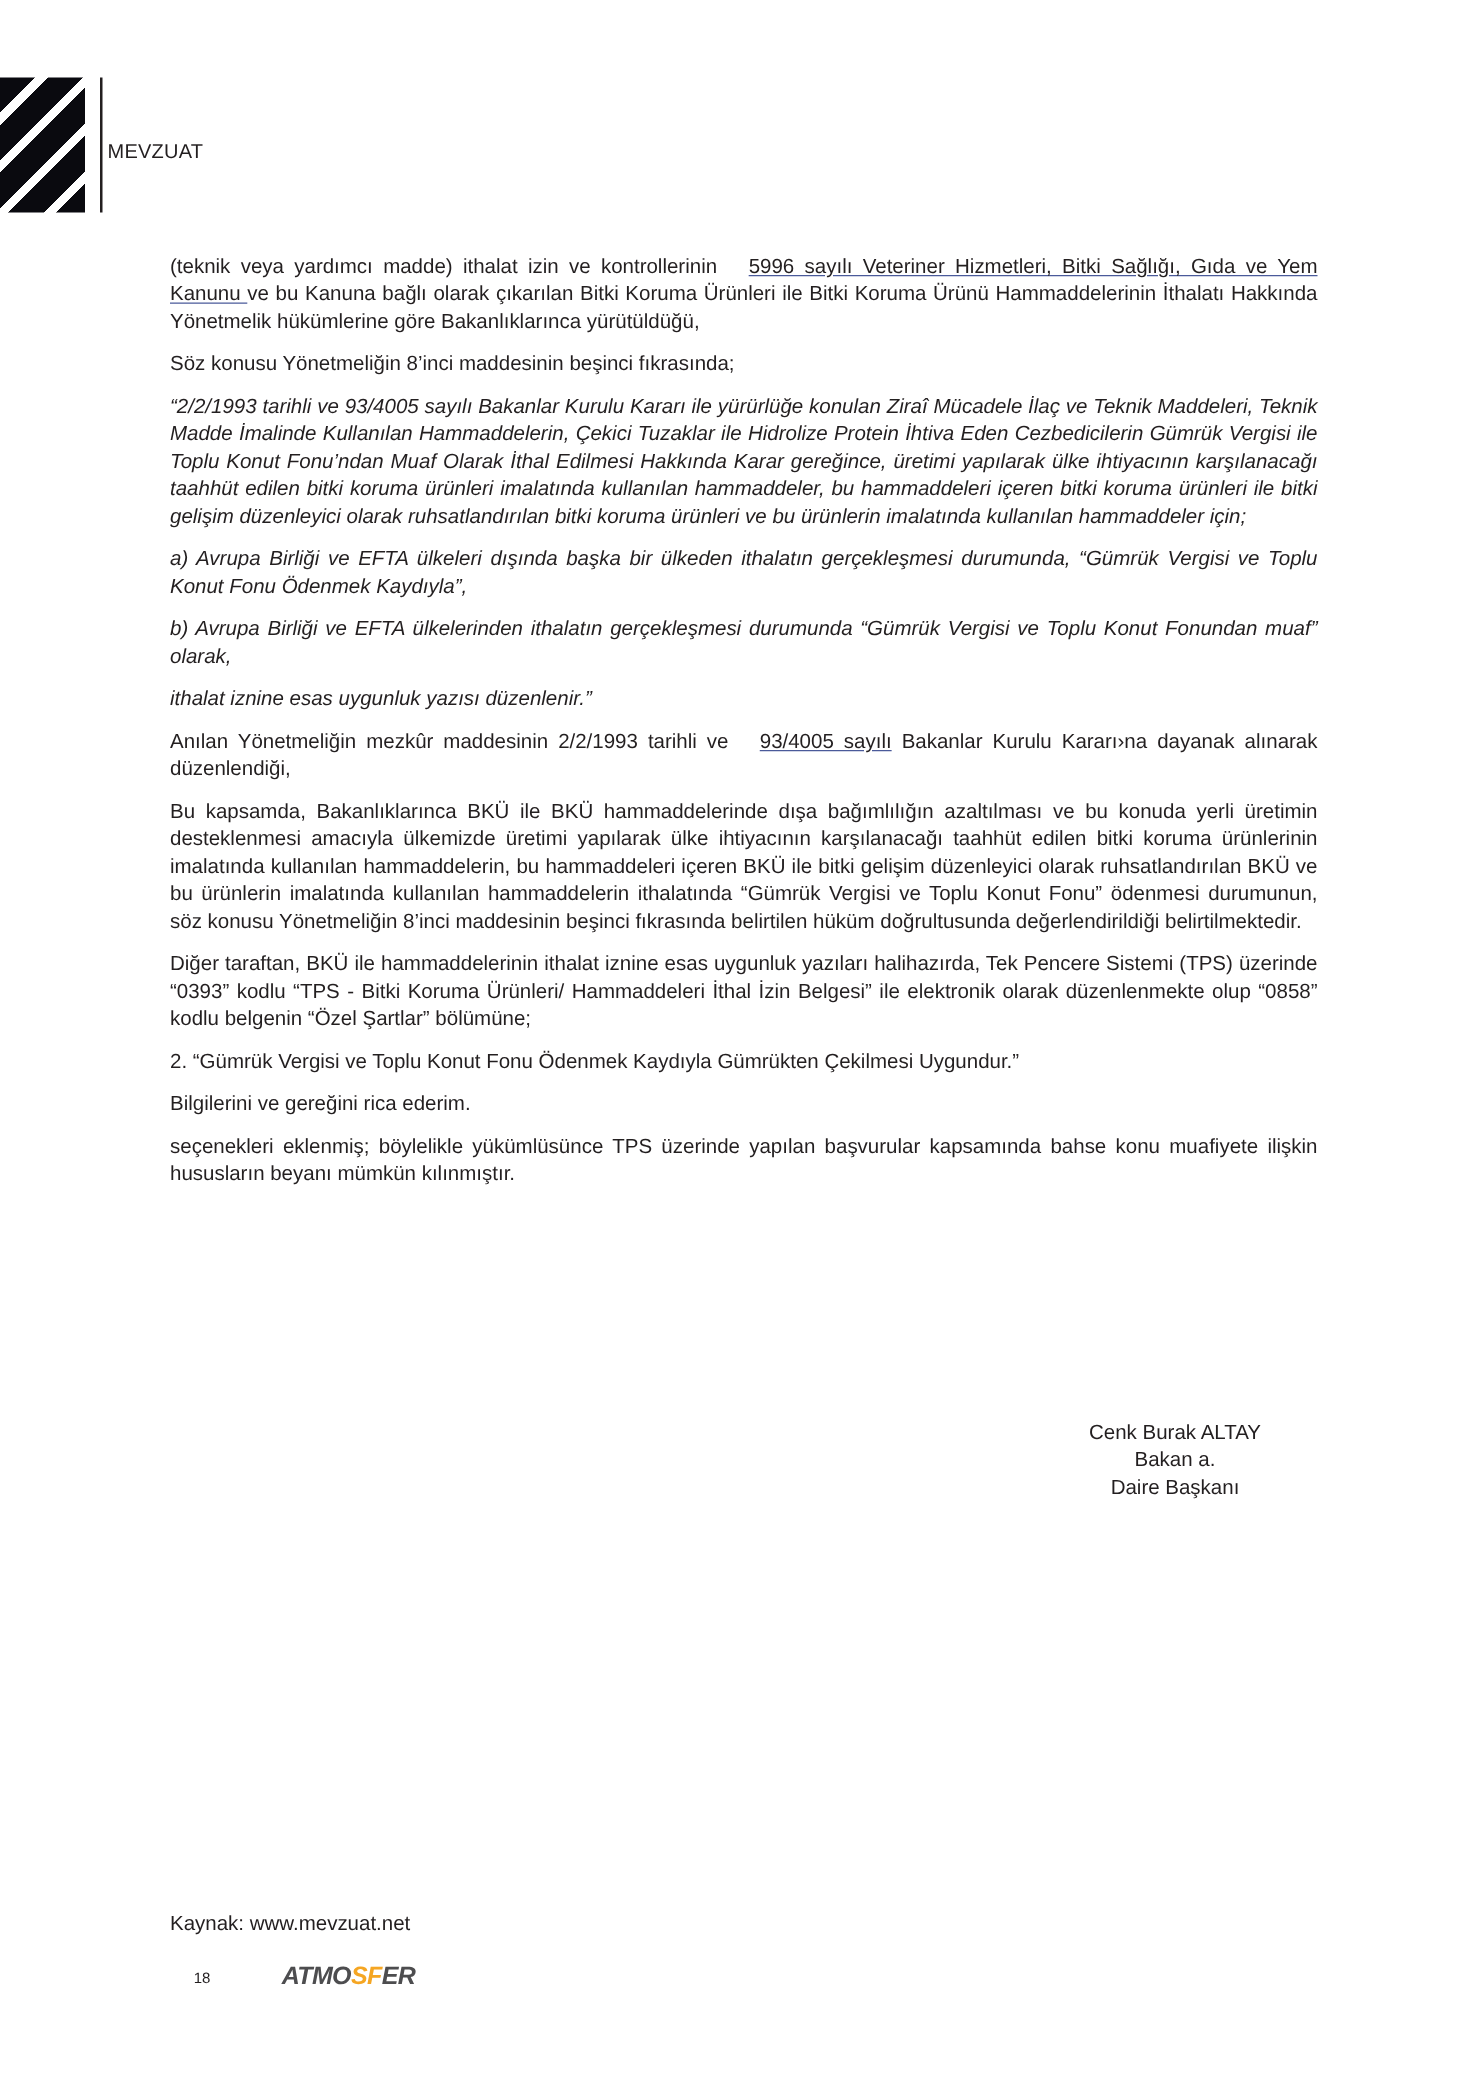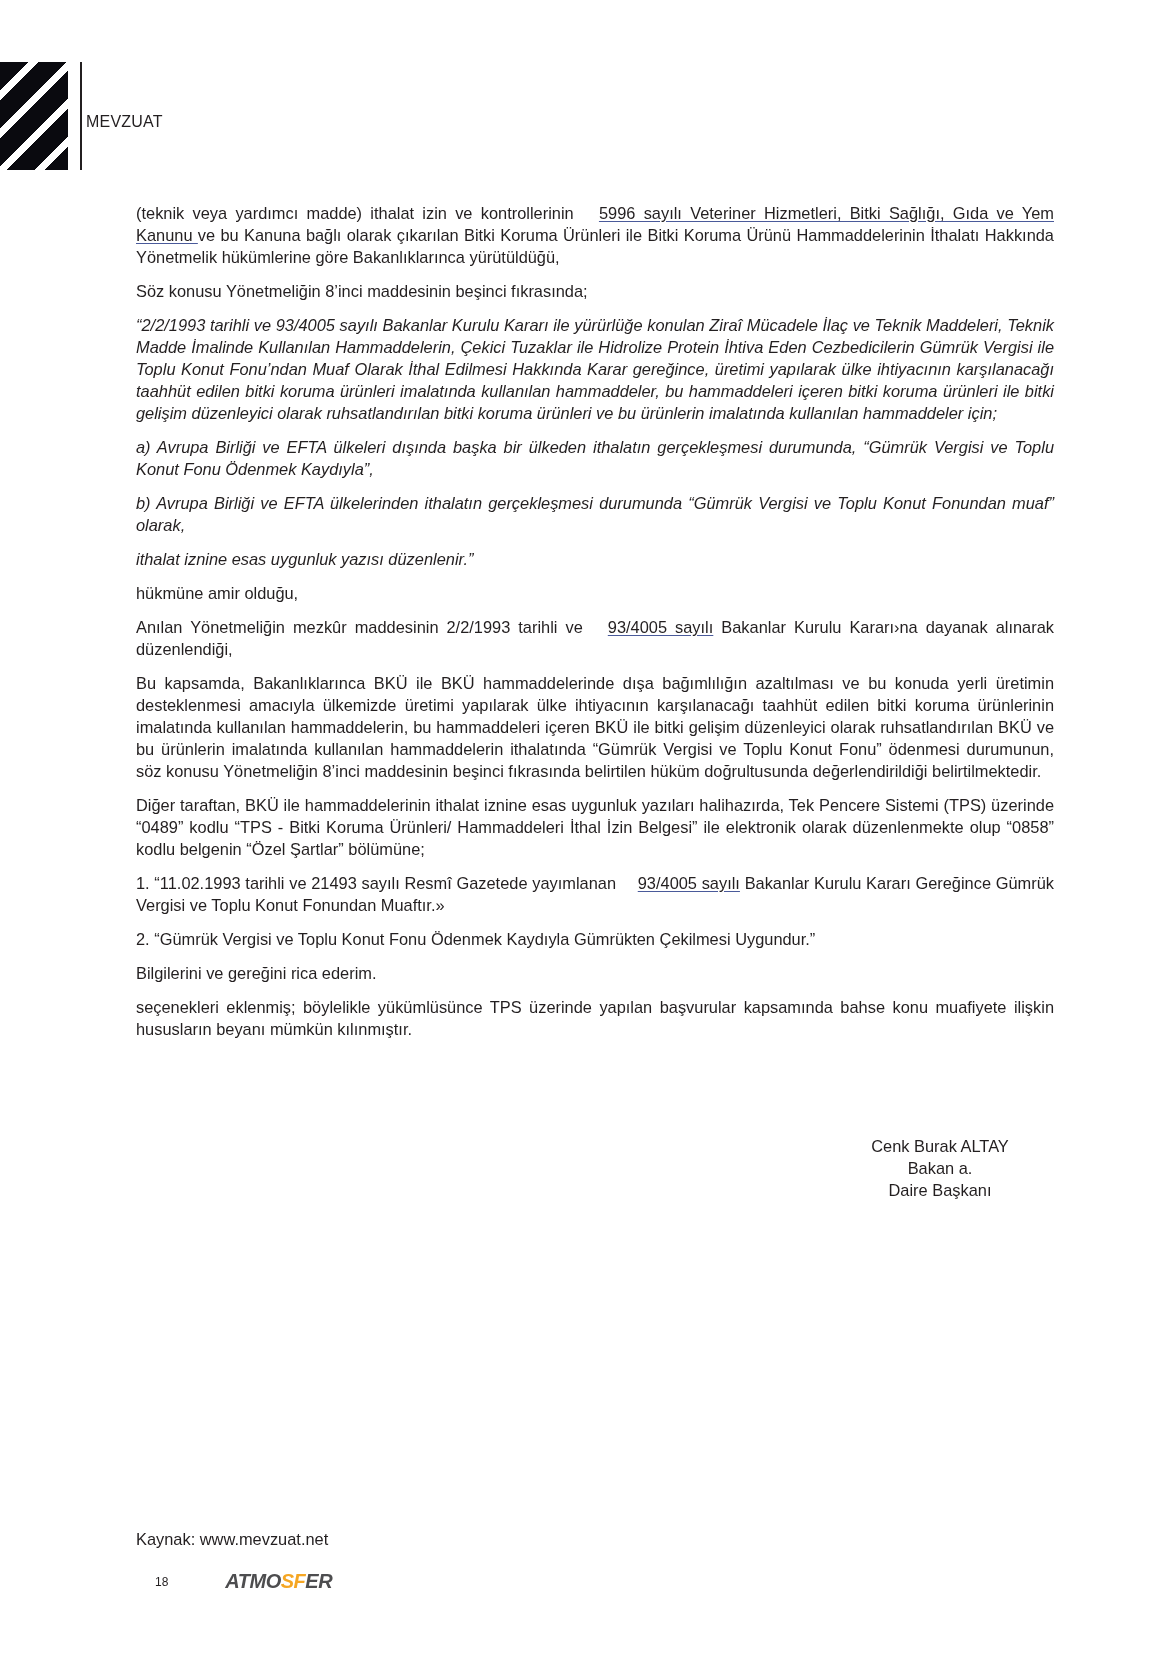--- a/index.html
+++ b/index.html
@@ -39,25 +39,23 @@
 <div class="vrule"></div>
 <div class="section-label">MEVZUAT</div>
 
 <div class="content">
   <p><span>(teknik veya yardımcı madde) ithalat izin ve kontrollerinin </span><a class="ulink">5996 sayılı Veteriner Hizmetleri, Bitki Sağlığı, Gıda ve Yem Kanunu </a><span>ve bu Kanuna bağlı olarak çıkarılan Bitki Koruma Ürünleri ile Bitki Koruma Ürünü Hammaddelerinin İthalatı Hakkında Yönetmelik hükümlerine göre Bakanlıklarınca yürütüldüğü,</span></p>
   <p>Söz konusu Yönetmeliğin 8’inci maddesinin beşinci fıkrasında;</p>
   <p class="it">“2/2/1993 tarihli ve 93/4005 sayılı Bakanlar Kurulu Kararı ile yürürlüğe konulan Ziraî Mücadele İlaç ve Teknik Maddeleri, Teknik Madde İmalinde Kullanılan Hammaddelerin, Çekici Tuzaklar ile Hidrolize Protein İhtiva Eden Cezbedicilerin Gümrük Vergisi ile Toplu Konut Fonu’ndan Muaf Olarak İthal Edilmesi Hakkında Karar gereğince, üretimi yapılarak ülke ihtiyacının karşılanacağı taahhüt edilen bitki koruma ürünleri imalatında kullanılan hammaddeler, bu hammaddeleri içeren bitki koruma ürünleri ile bitki gelişim düzenleyici olarak ruhsatlandırılan bitki koruma ürünleri ve bu ürünlerin imalatında kullanılan hammaddeler için;</p>
   <p class="it">a) Avrupa Birliği ve EFTA ülkeleri dışında başka bir ülkeden ithalatın gerçekleşmesi durumunda, “Gümrük Vergisi ve Toplu Konut Fonu Ödenmek Kaydıyla”,</p>
   <p class="it">b) Avrupa Birliği ve EFTA ülkelerinden ithalatın gerçekleşmesi durumunda “Gümrük Vergisi ve Toplu Konut Fonundan muaf” olarak,</p>
   <p class="it">ithalat iznine esas uygunluk yazısı düzenlenir.”</p>
-  <p>hükmüne amir olduğu,</p>
   <p><span>Anılan Yönetmeliğin mezkûr maddesinin 2/2/1993 tarihli ve </span><a class="ulink">93/4005 sayılı</a><span> Bakanlar Kurulu Kararı›na dayanak alınarak düzenlendiği,</span></p>
   <p>Bu kapsamda, Bakanlıklarınca BKÜ ile BKÜ hammaddelerinde dışa bağımlılığın azaltılması ve bu konuda yerli üretimin desteklenmesi amacıyla ülkemizde üretimi yapılarak ülke ihtiyacının karşılanacağı taahhüt edilen bitki koruma ürünlerinin imalatında kullanılan hammaddelerin, bu hammaddeleri içeren BKÜ ile bitki gelişim düzenleyici olarak ruhsatlandırılan BKÜ ve bu ürünlerin imalatında kullanılan hammaddelerin ithalatında “Gümrük Vergisi ve Toplu Konut Fonu” ödenmesi durumunun, söz konusu Yönetmeliğin 8’inci maddesinin beşinci fıkrasında belirtilen hüküm doğrultusunda değerlendirildiği belirtilmektedir.</p>
-  <p>Diğer taraftan, BKÜ ile hammaddelerinin ithalat iznine esas uygunluk yazıları halihazırda, Tek Pencere Sistemi (TPS) üzerinde “0489” kodlu “TPS - Bitki Koruma Ürünleri/ Hammaddeleri İthal İzin Belgesi” ile elektronik olarak düzenlenmekte olup “0858” kodlu belgenin “Özel Şartlar” bölümüne;</p>
-  <p><span>1. “11.02.1993 tarihli ve 21493 sayılı Resmî Gazetede yayımlanan </span><a class="ulink">93/4005 sayılı</a><span> Bakanlar Kurulu Kararı Gereğince Gümrük Vergisi ve Toplu Konut Fonundan Muaftır.»</span></p>
+  <p>Diğer taraftan, BKÜ ile hammaddelerinin ithalat iznine esas uygunluk yazıları halihazırda, Tek Pencere Sistemi (TPS) üzerinde “0393” kodlu “TPS - Bitki Koruma Ürünleri/ Hammaddeleri İthal İzin Belgesi” ile elektronik olarak düzenlenmekte olup “0858” kodlu belgenin “Özel Şartlar” bölümüne;</p>
   <p>2. “Gümrük Vergisi ve Toplu Konut Fonu Ödenmek Kaydıyla Gümrükten Çekilmesi Uygundur.”</p>
   <p>Bilgilerini ve gereğini rica ederim.</p>
   <p>seçenekleri eklenmiş; böylelikle yükümlüsünce TPS üzerinde yapılan başvurular kapsamında bahse konu muafiyete ilişkin hususların beyanı mümkün kılınmıştır.</p>
 </div>
 
 <div class="signature">
   <div>Cenk Burak ALTAY</div>
   <div>Bakan a.</div>
   <div>Daire Başkanı</div>
 </div>

